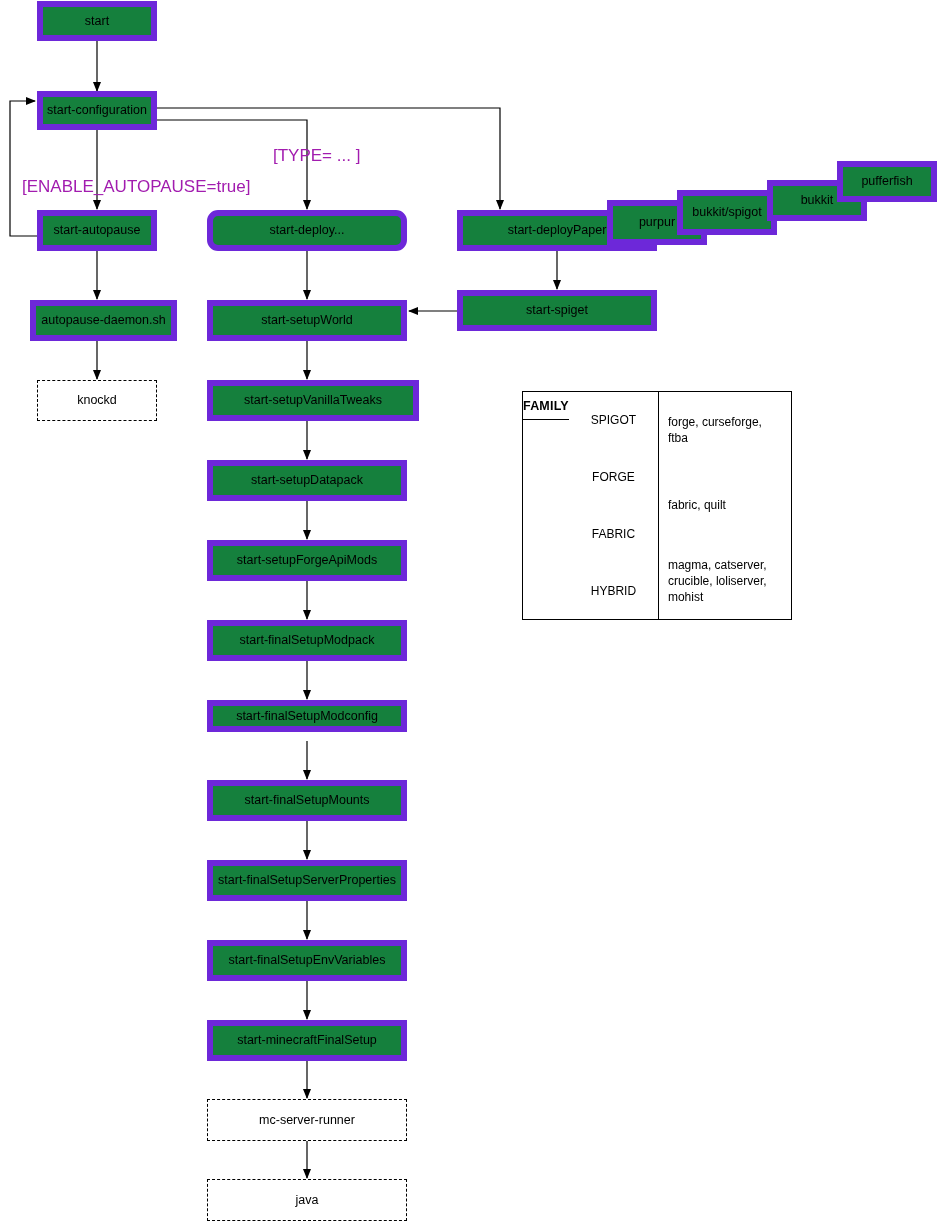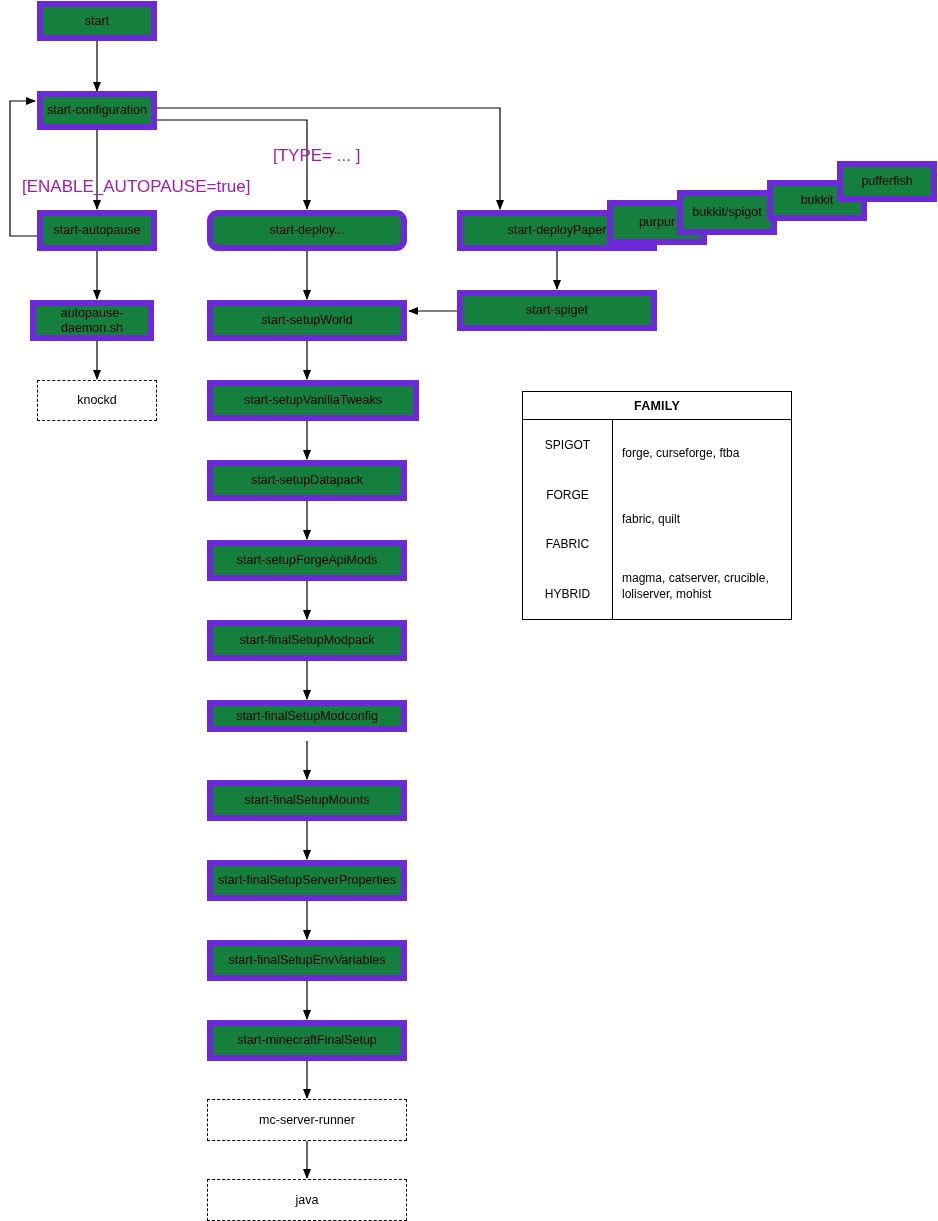--- a/index.html
+++ b/index.html
@@ -14,21 +14,21 @@
         justify-content:center;text-align:center;font-size:12.5px;
         line-height:1.2;color:#000000;z-index:3;}
   .node.dashed{border:1px dashed #000000;background:transparent;}
   .node.stacked{z-index:5;}
 
   .edge-label{position:absolute;font-size:17px;color:#a21caf;
               white-space:nowrap;z-index:4;background:transparent;}
 
   .family-table{position:absolute;left:522px;top:391px;width:270px;height:229px;
                 box-sizing:border-box;border:1px solid #000000;background:#ffffff;
-                z-index:3;display:flex;flex-direction:column;}
+                z-index:3;display:flex;flex-direction:row;}
   .fam-header{height:27px;flex:0 0 27px;border-bottom:1px solid #000000;
               display:flex;align-items:center;justify-content:center;
               font-size:12.5px;font-weight:bold;letter-spacing:.2px;}
   .fam-body{flex:1;display:flex;}
   .fam-col-left{width:89px;flex:0 0 89px;border-right:1px solid #000000;
                 display:flex;flex-direction:column;}
   .fam-col-right{flex:1;display:flex;flex-direction:column;}
   .fam-cell{flex:1;display:flex;align-items:center;font-size:12px;}
   .fam-cell.k{justify-content:center;}
   .fam-cell.v{padding-left:9px;padding-right:6px;line-height:1.35;}
@@ -85,21 +85,21 @@
   </div>
 
   <div class="node" style="left:37px;top:91px;width:120px;height:39px;">
     <span>start-configuration</span>
   </div>
 
   <div class="node" style="left:37px;top:210px;width:120px;height:41px;">
     <span>start-autopause</span>
   </div>
 
-  <div class="node" style="left:30px;top:300px;width:124px;height:41px;">
+  <div class="node" style="left:30px;top:300px;width:147px;height:41px;">
     <span>autopause-daemon.sh</span>
   </div>
 
   <div class="node dashed" style="left:37px;top:380px;width:120px;height:41px;">
     <span>knockd</span>
   </div>
 
   <div class="node" style="left:207px;top:210px;width:200px;height:41px;border-radius:11px;">
     <span>start-deploy...</span>
   </div>

